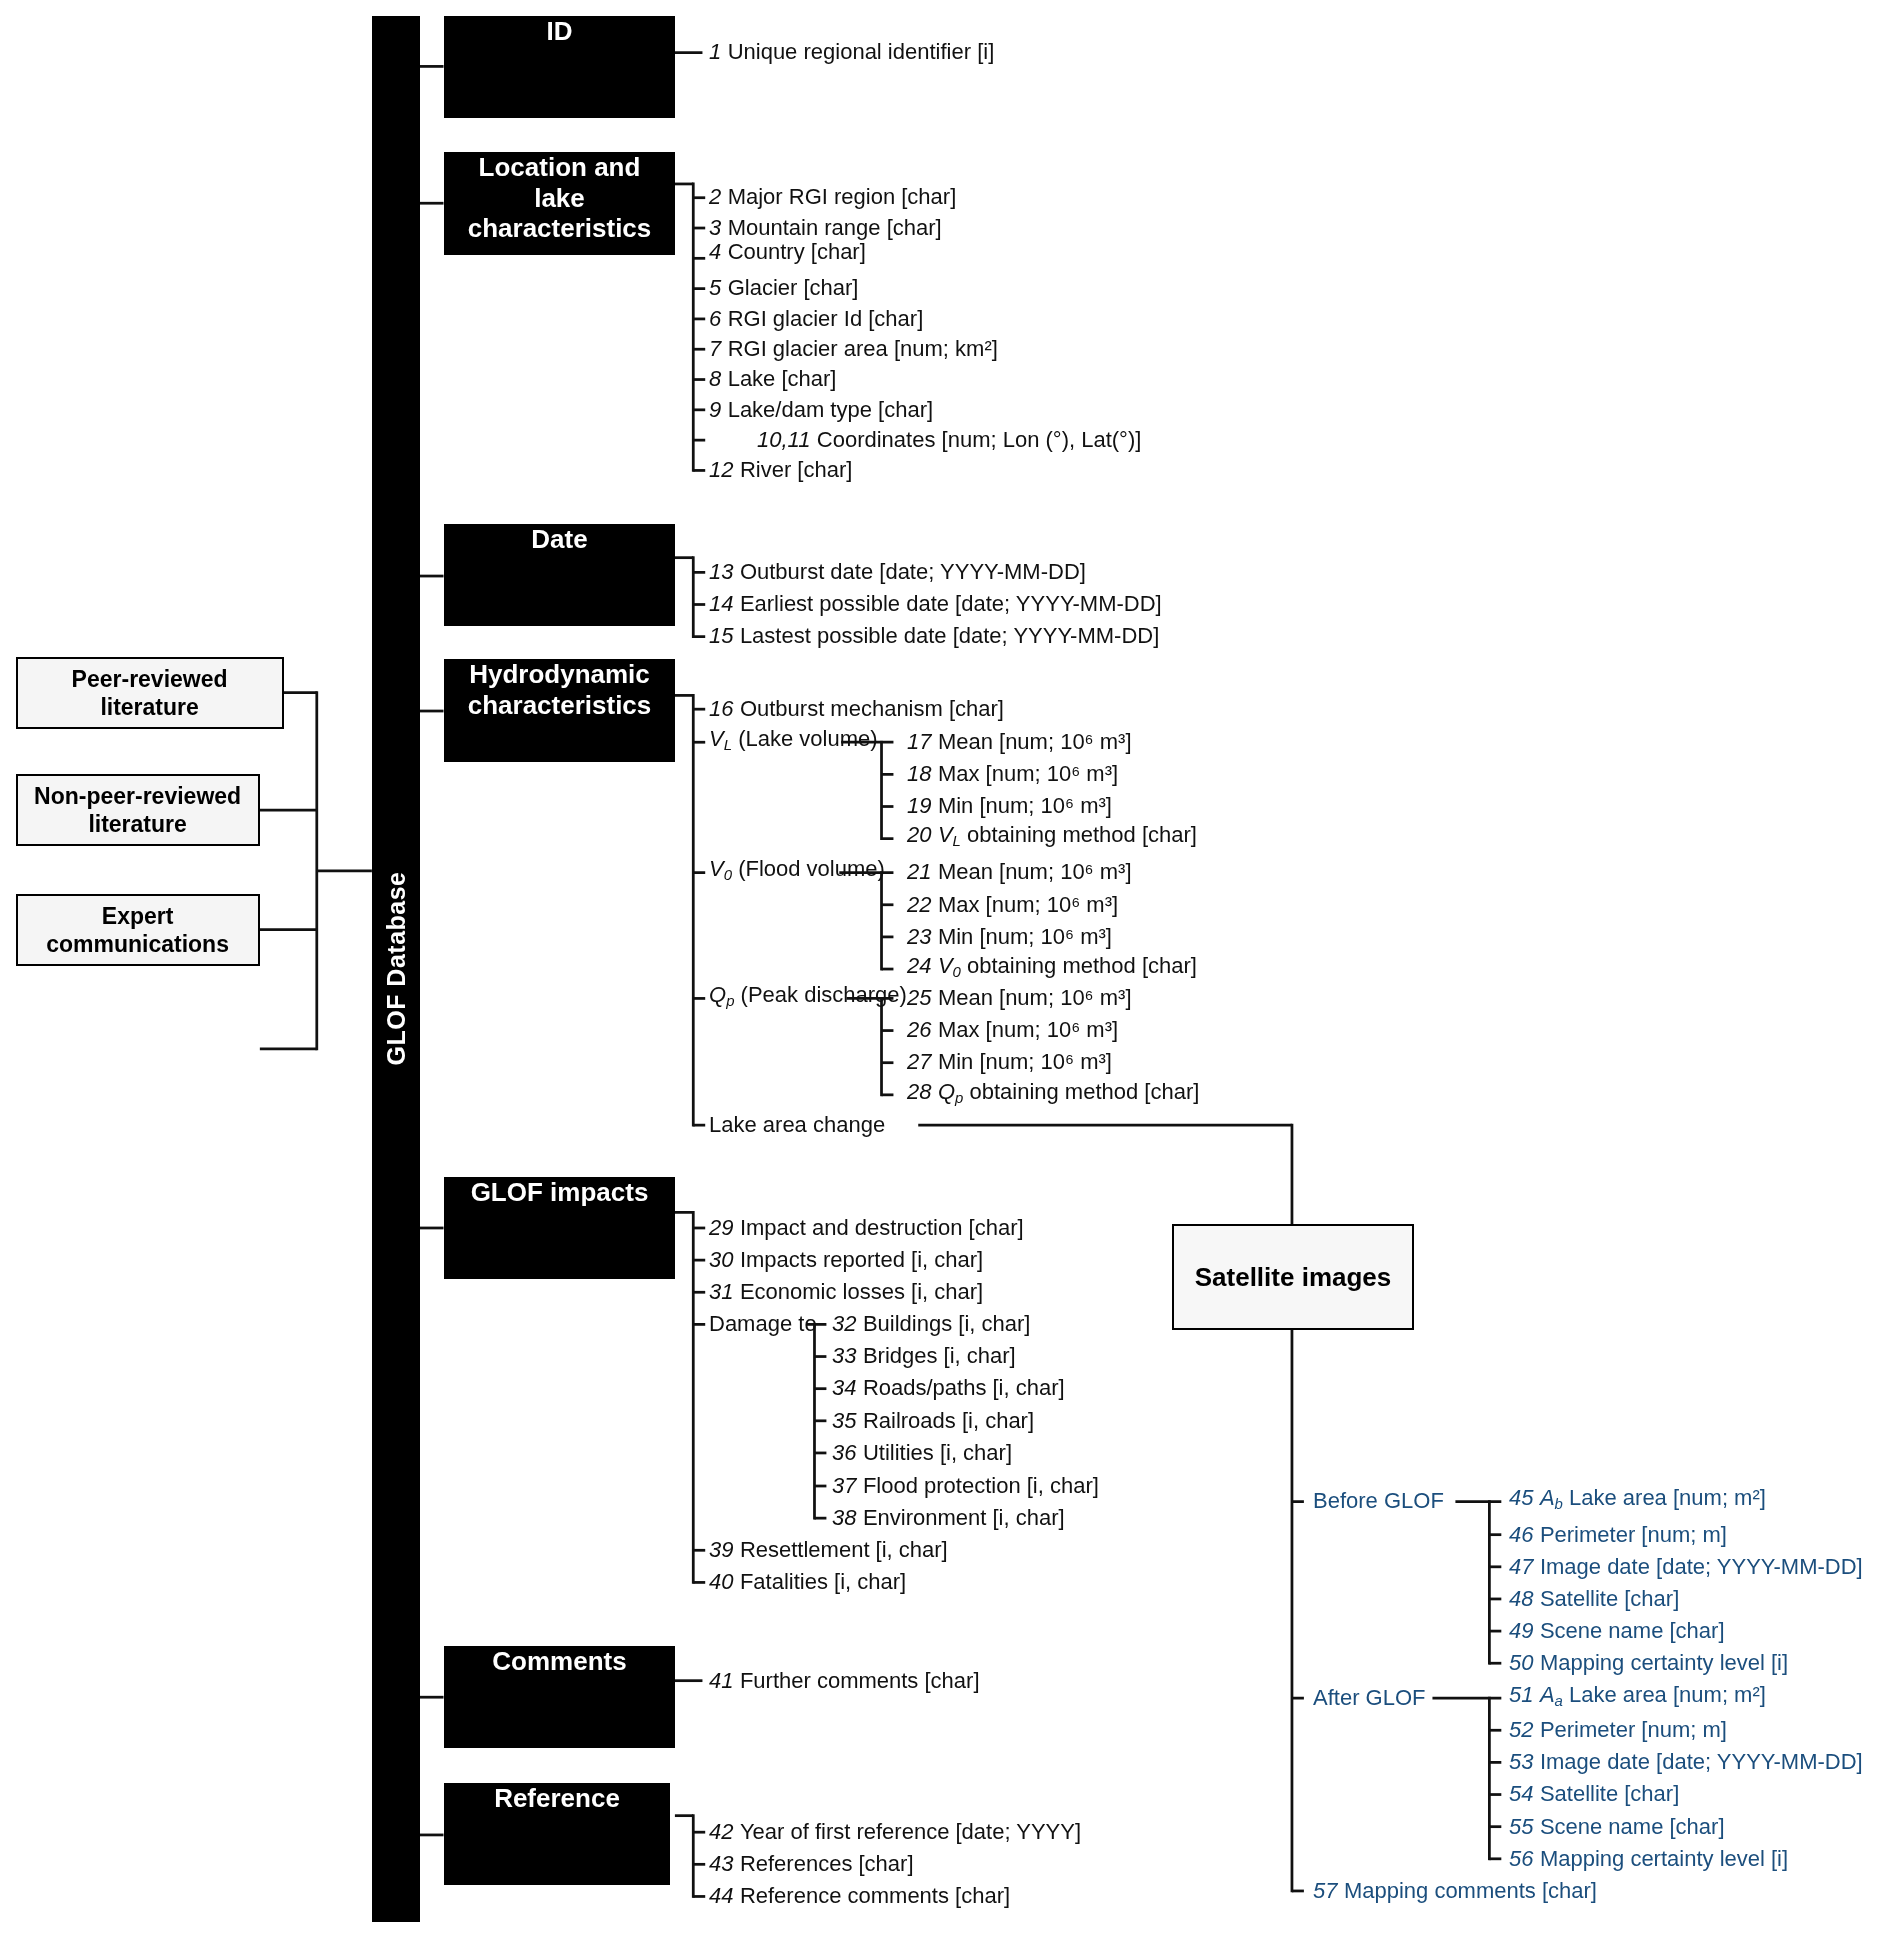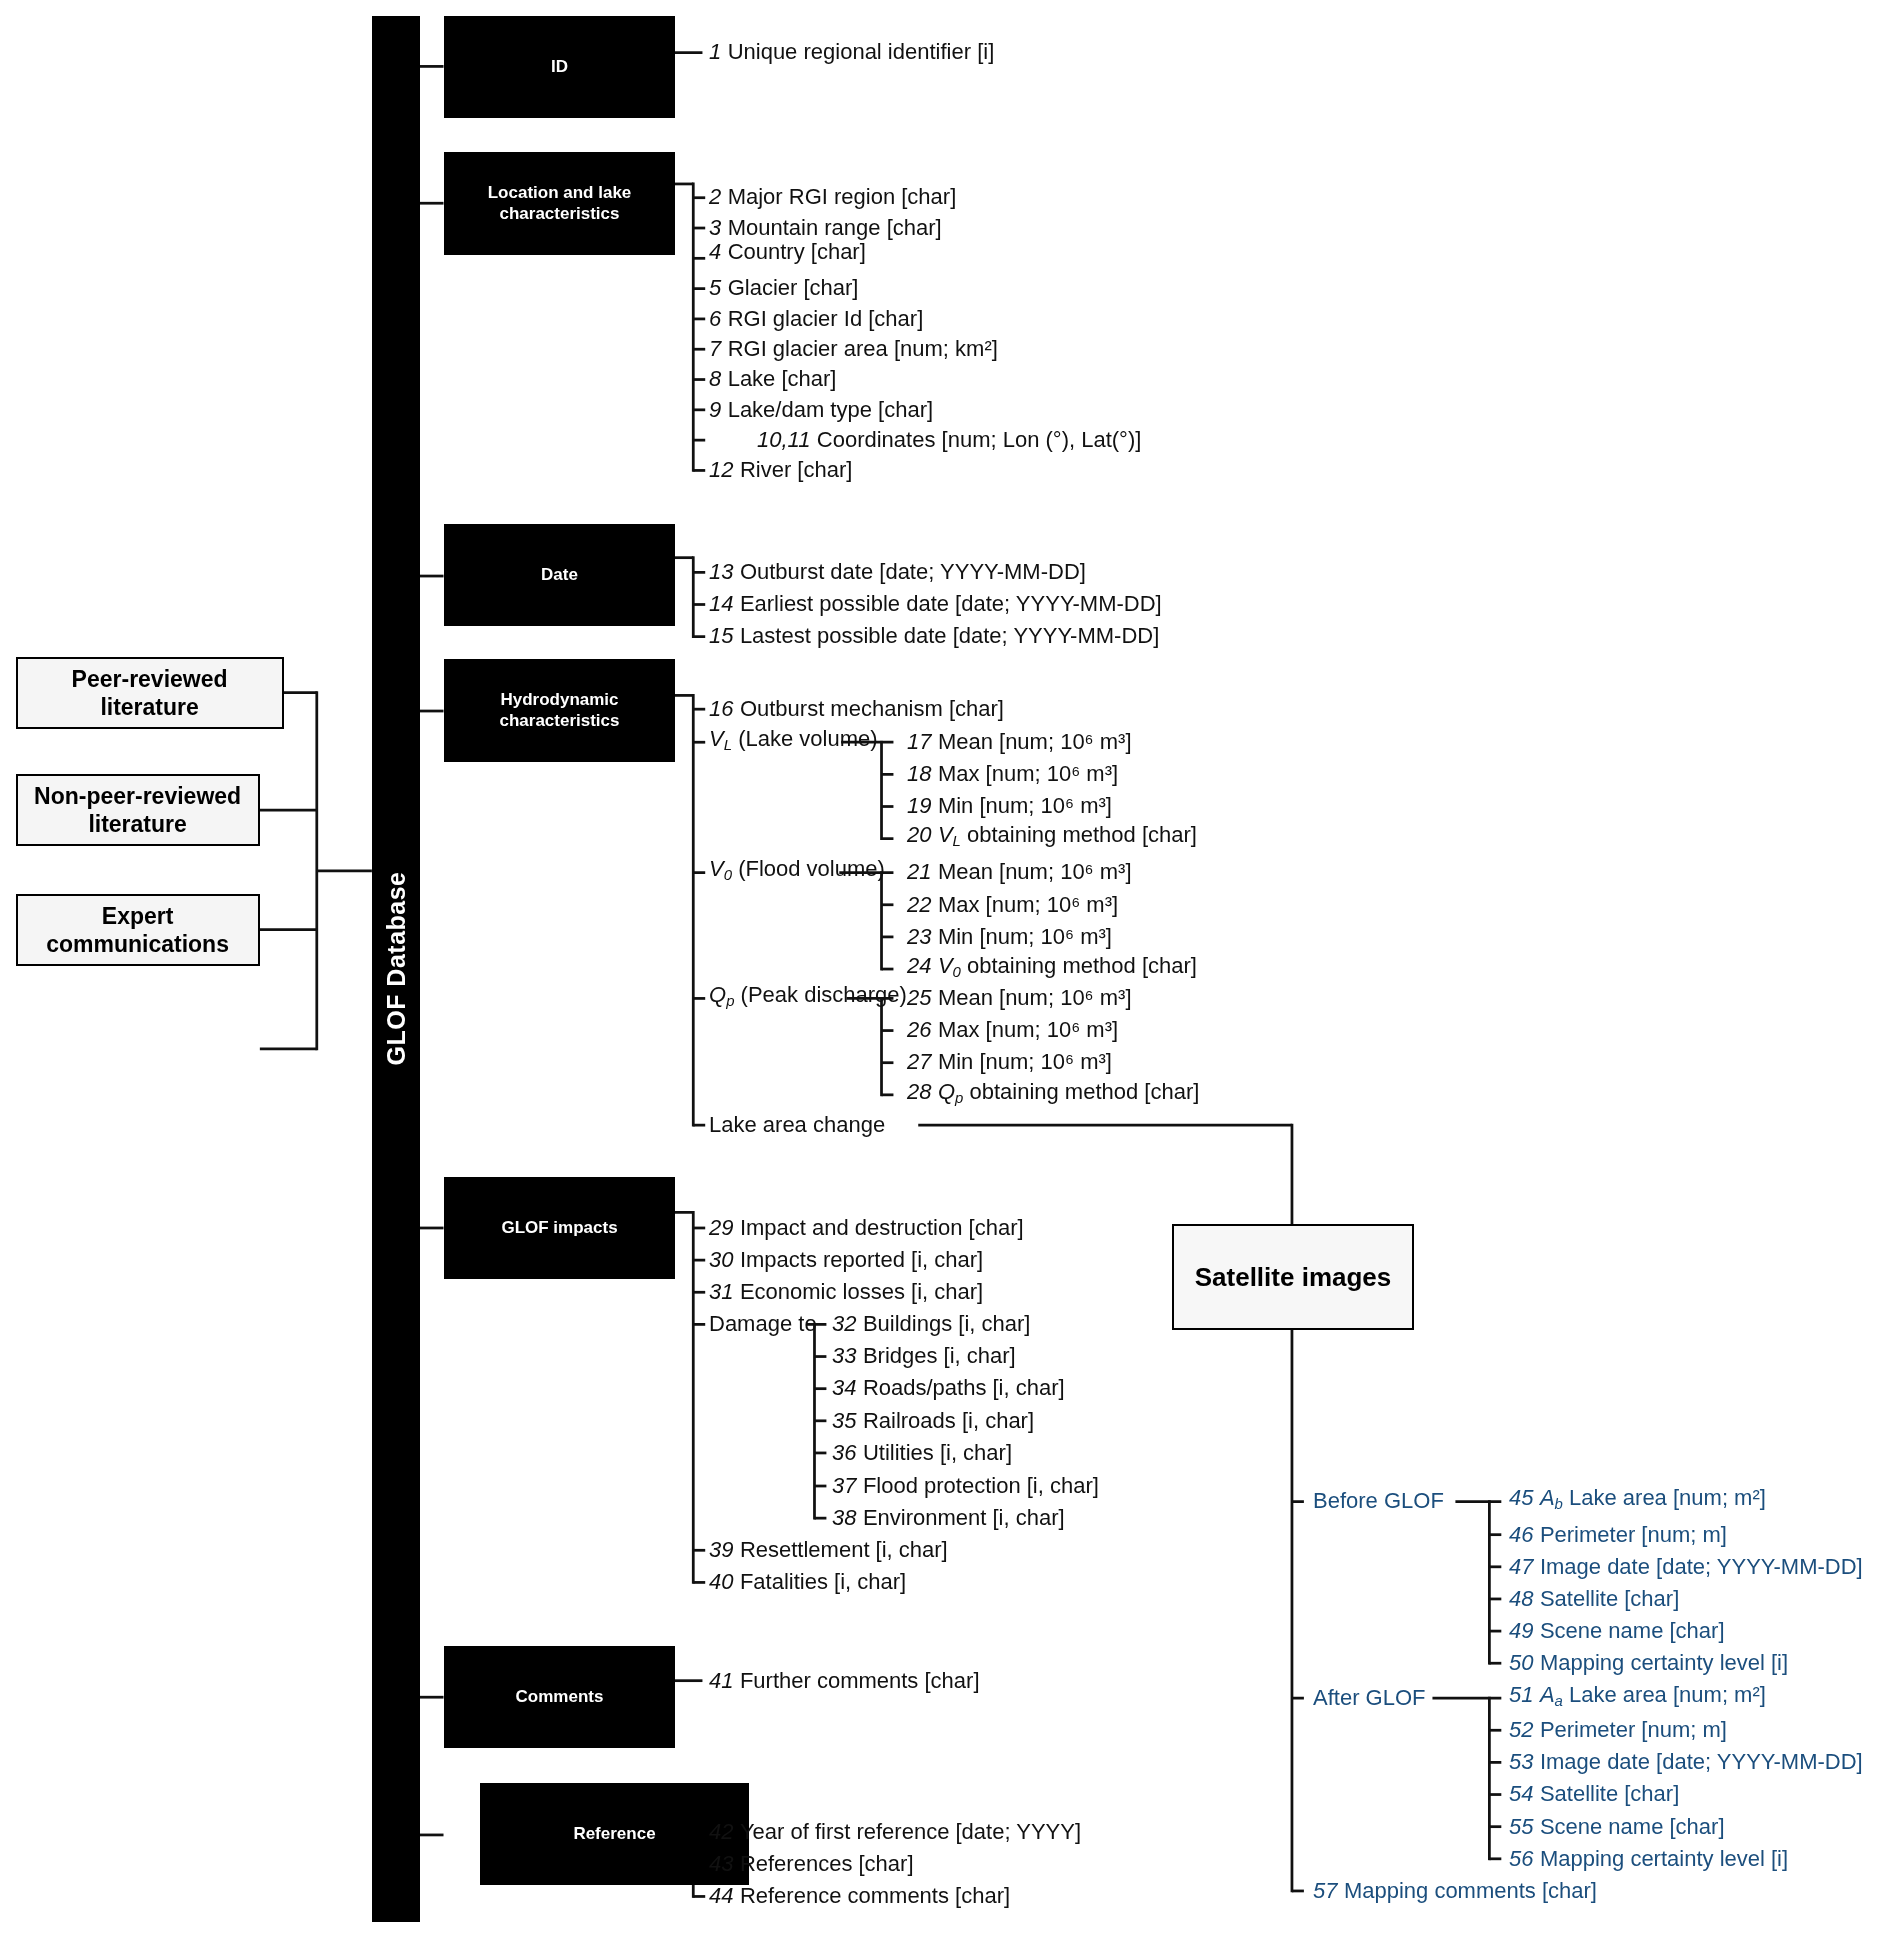--- a/index.html
+++ b/index.html
@@ -9,22 +9,22 @@
     font-family:"Liberation Sans", sans-serif; color:#111; overflow:hidden; background:#fff;
   }
   svg.wires{position:absolute;left:0;top:0;}
   svg.wires line{stroke:var(--line);stroke-width:3;}
   .row{position:absolute; white-space:nowrap; font-size:22px; line-height:26px; transform:translateY(-50%);}
   .row .num{font-style:italic; margin-right:6.4px;}
   .row.blue{color:var(--blue);}
   .row sub{font-size:68%; vertical-align:-0.22em;}
   .row i sub, .row sub{font-style:inherit;}
   .cat{
-    position:absolute; background:#000; color:#fff; display:flex; align-items:center; justify-content:center;
-    text-align:center; font-weight:bold; font-size:17px; line-height:1.18; padding:0 13px; box-sizing:border-box;
+    position:absolute; background:#000; color:#fff; display:flex; justify-content:center;
+    text-align:center; font-weight:bold; font-size:26px; line-height:1.18; padding:0 13px; box-sizing:border-box;
   }
   .src{
     position:absolute; background:#f5f5f5; border:2.8px solid #000; box-sizing:border-box;
     display:flex; align-items:center; justify-content:center; text-align:center;
     font-weight:bold; font-size:23px; line-height:1.22; color:#000; padding:0 7.3px;
   }
   .sat{
     position:absolute; background:#f7f7f7; border:2.8px solid #000; box-sizing:border-box;
     display:flex; align-items:center; justify-content:center; text-align:center;
     font-weight:bold; font-size:26px; color:#000;
@@ -175,21 +175,21 @@
     </div>
   <div class="cat" style="left:444px;top:1177px;width:231px;height:102px;">
       <span>GLOF impacts</span>
     </div>
   <div class="cat" style="left:444px;top:659px;width:231px;height:103px;">
       <span>Hydrodynamic characteristics</span>
     </div>
   <div class="cat" style="left:444px;top:1646px;width:231px;height:102px;">
       <span>Comments</span>
     </div>
-  <div class="cat" style="left:444px;top:1783px;width:269px;height:102px;margin-left:36px;">
+  <div class="cat" style="left:444px;top:1783px;width:226px;height:102px;">
       <span>Reference</span>
     </div>
 
   <div class="sat" style="left:1172px;top:1224px;width:242px;height:106px;">
       <span>Satellite images</span>
     </div>
 
   <div class="row" style="left:709px;top:52px;"><span class="num">1</span><span>Unique regional identifier [i]</span></div>
 
   <div class="row" style="left:709px;top:197px;"><span class="num">2</span><span>Major RGI region [char]</span></div>

